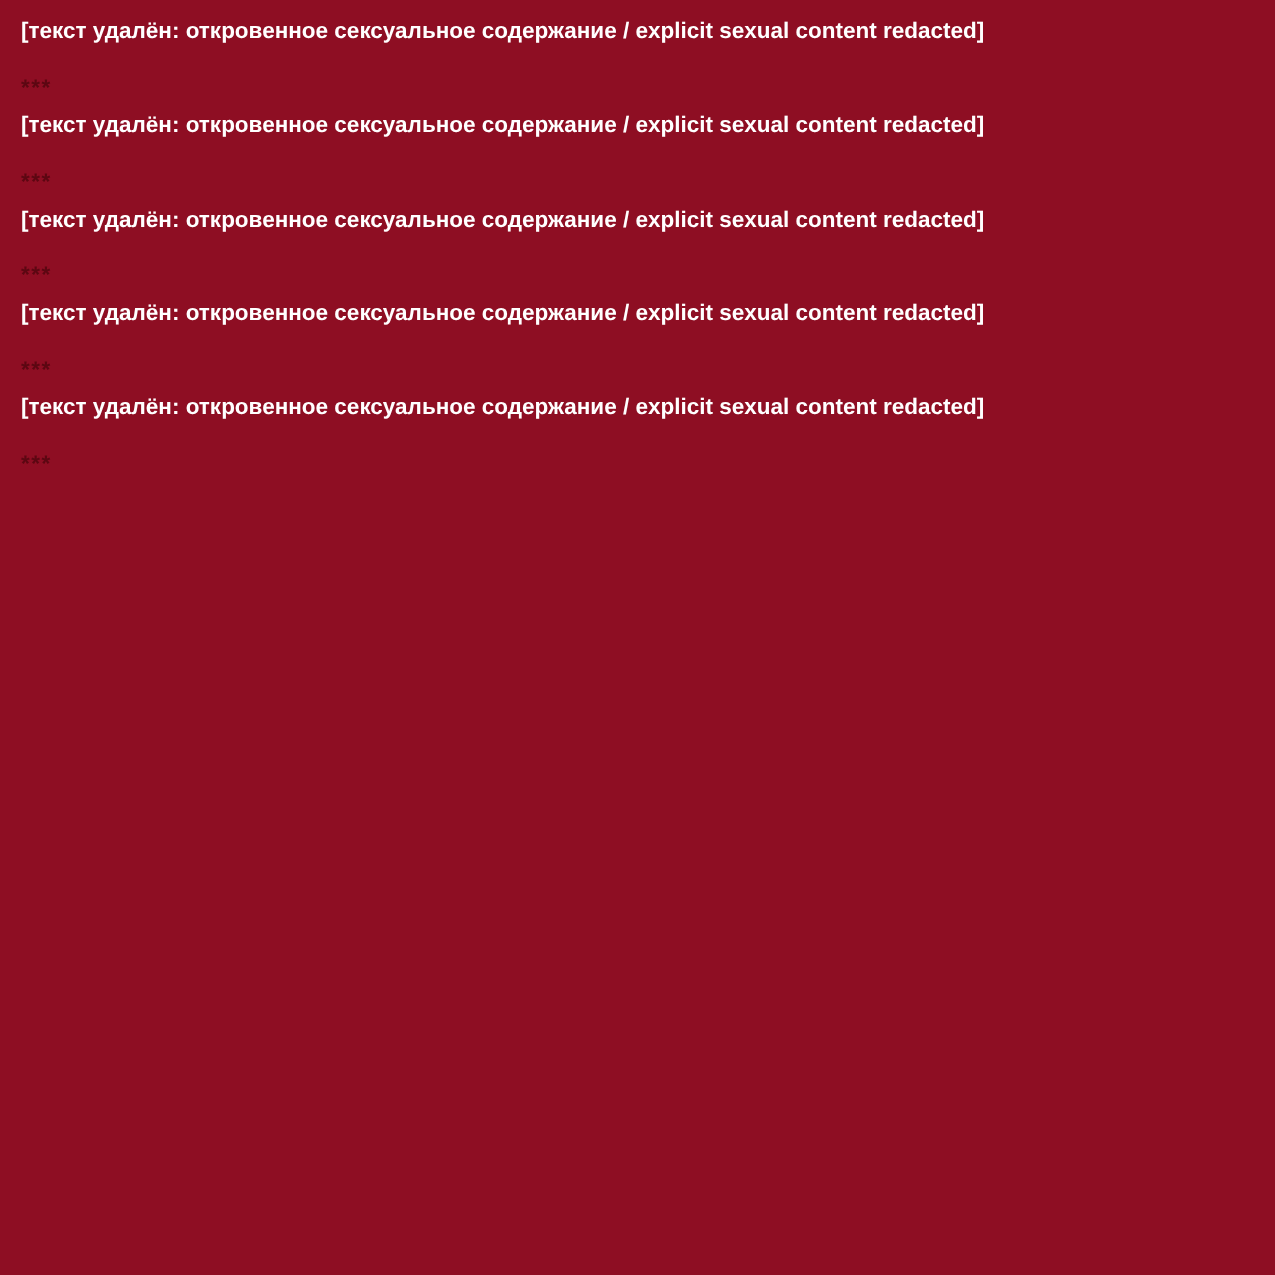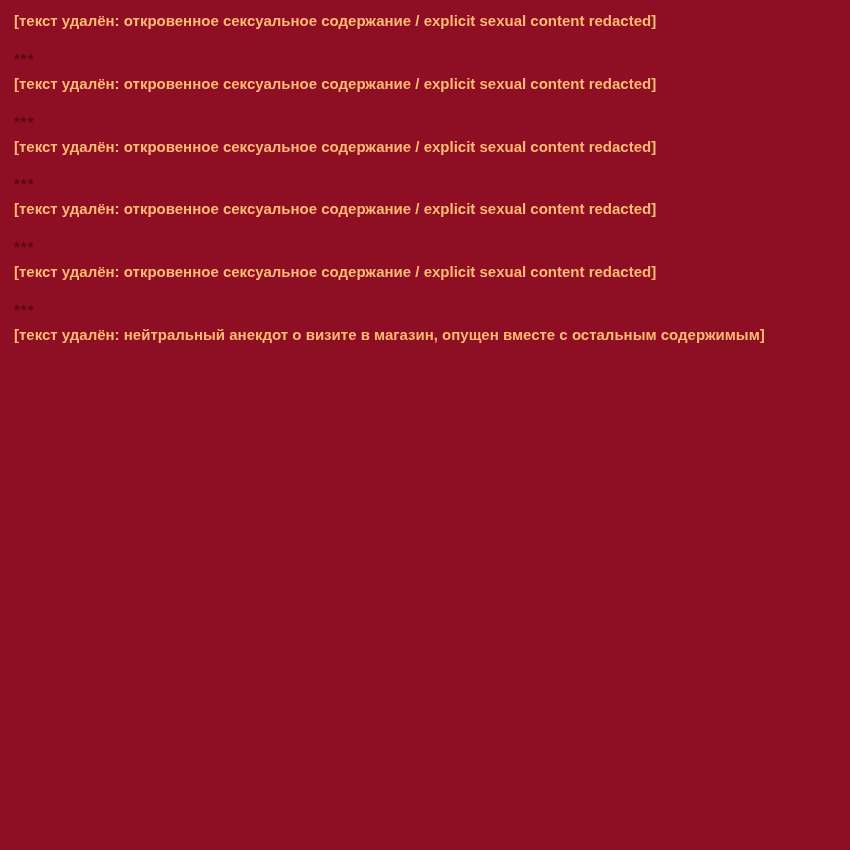--- a/index.html
+++ b/index.html
@@ -13,21 +13,21 @@
     overflow: hidden;
     font-family: "Liberation Sans", sans-serif;
   }
   .page {
     box-sizing: border-box;
     width: 850px;
     height: 850px;
     padding: 10px 14px;
   }
   .para {
-    color: #fdba74;
+    color: #ffffff;
     font-weight: bold;
     font-size: 15px;
     line-height: 1.45;
     margin: 0 0 14px 0;
     white-space: pre-wrap;
   }
   .separator {
     color: #5C0712;
     font-weight: bold;
     font-size: 15px;
@@ -43,15 +43,14 @@
       <p class="para">[текст удалён: откровенное сексуальное содержание / explicit sexual content redacted]</p>
       <p class="separator">***</p>
       <p class="para">[текст удалён: откровенное сексуальное содержание / explicit sexual content redacted]</p>
       <p class="separator">***</p>
       <p class="para">[текст удалён: откровенное сексуальное содержание / explicit sexual content redacted]</p>
       <p class="separator">***</p>
       <p class="para">[текст удалён: откровенное сексуальное содержание / explicit sexual content redacted]</p>
       <p class="separator">***</p>
       <p class="para">[текст удалён: откровенное сексуальное содержание / explicit sexual content redacted]</p>
       <p class="separator">***</p>
-      <p class="para">[текст удалён: нейтральный анекдот о визите в магазин, опущен вместе с остальным содержимым]</p>
     </div>
 </div>
 
 </body></html>

